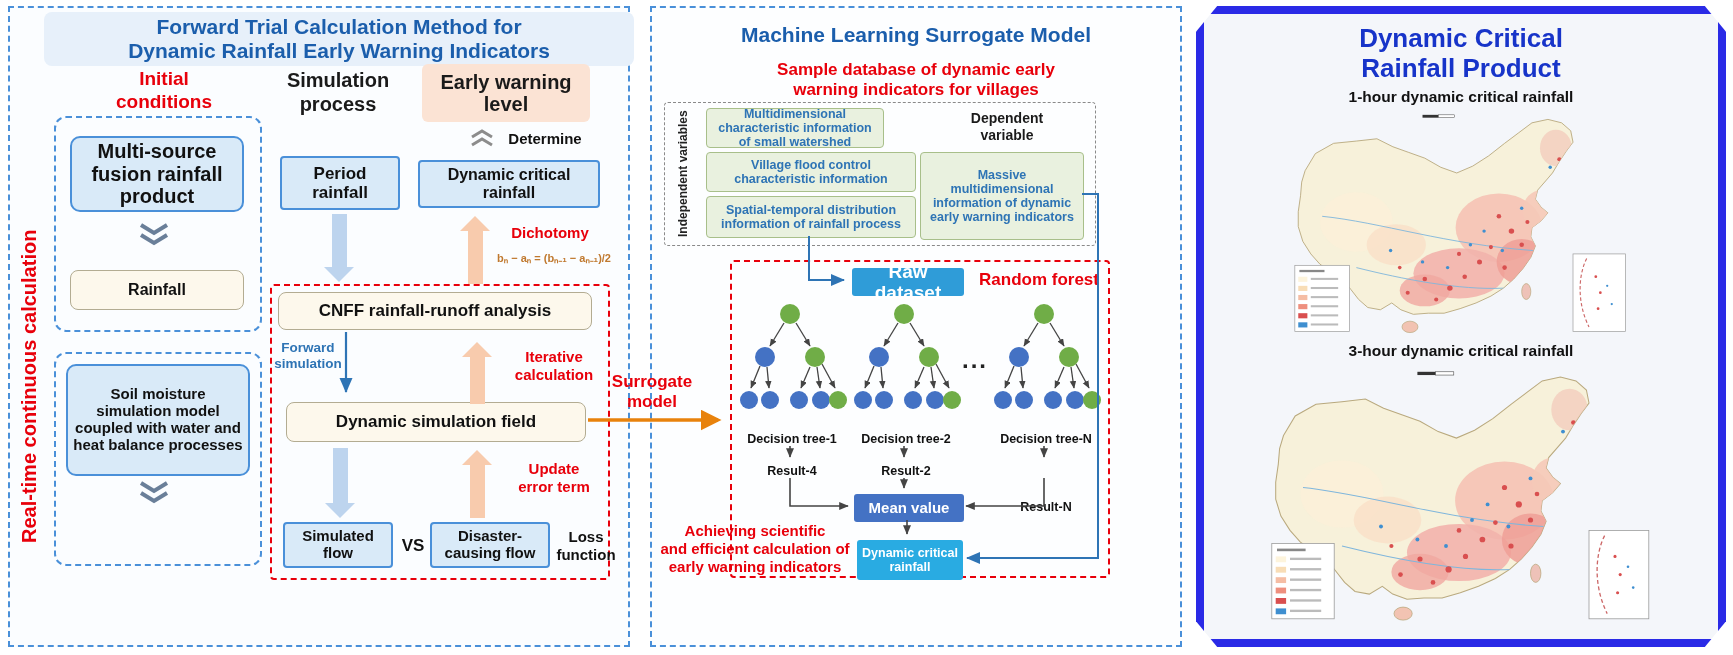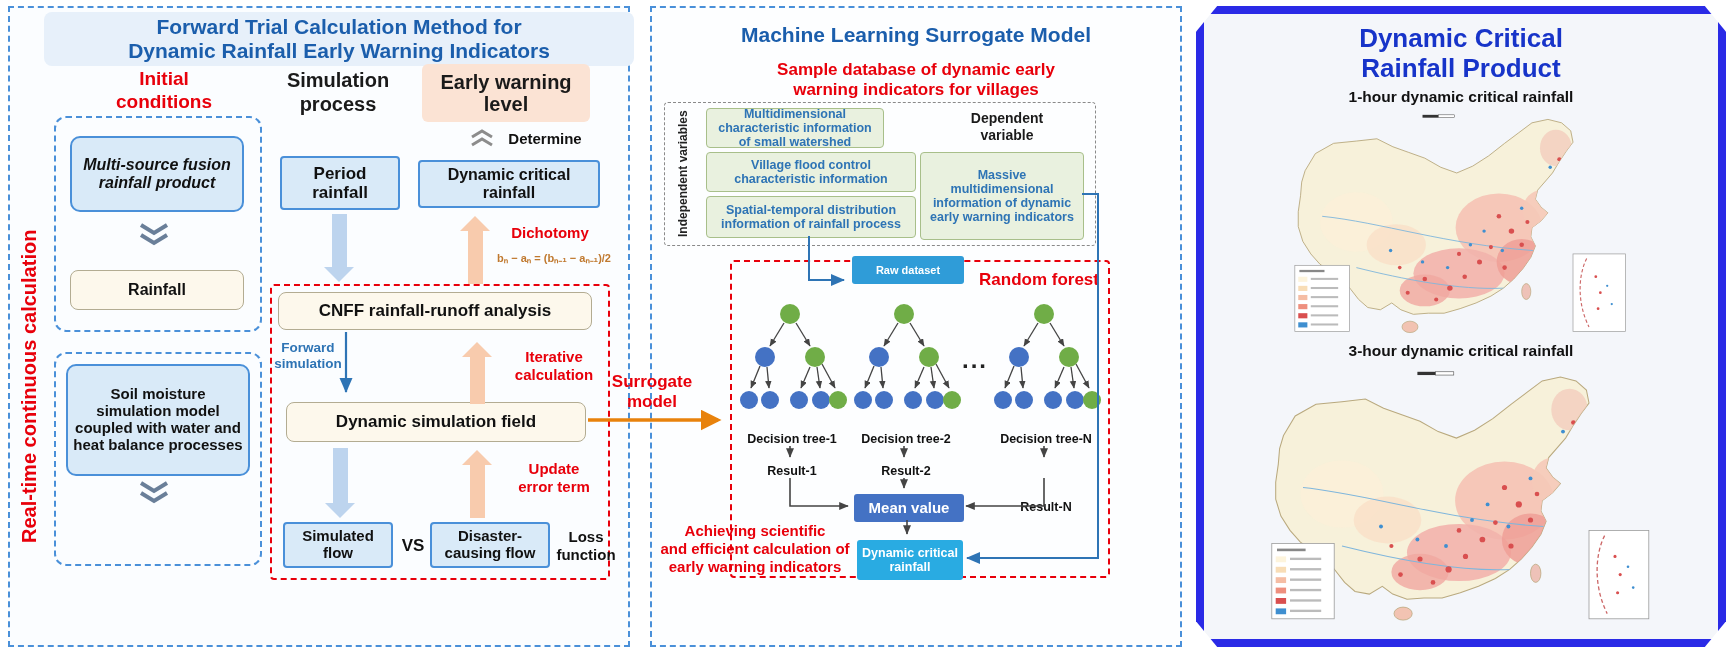--- a/index.html
+++ b/index.html
@@ -54,21 +54,21 @@
     <div class="lbl vert" style="left:2px;top:126px;width:34px;height:505px;font-size:20px;color:#e8000b;">Real-time continuous calculation</div>
 
     <div class="lbl pl" style="left:88px;top:60px;width:132px;font-size:19px;color:#e8000b;">Initial
 conditions</div>
     <div class="lbl pl" style="left:258px;top:60px;width:140px;font-size:20px;color:#1a1a1a;">Simulation
 process</div>
     <div class="box pl" style="left:412px;top:56px;width:168px;height:58px;background:#fbe3d4;border-radius:6px;font-size:20px;color:#1a1a1a;">Early warning
 level</div>
 
     <div class="dashblue" style="left:44px;top:108px;width:208px;height:216px;"></div>
-    <div class="box bluebox" style="left:60px;top:128px;width:174px;height:76px;font-size:16px;border-radius:10px;font-style:italic;">Multi-source fusion rainfall product</div>
+    <div class="box bluebox" style="left:60px;top:128px;width:174px;height:76px;font-size:20px;border-radius:10px;">Multi-source fusion rainfall product</div>
     <svg class="abs" style="left:126px;top:214px;" width="36" height="26" viewBox="0 0 36 26">
       <polyline points="5,3 18,11 31,3" fill="none" stroke="#6a7f99" stroke-width="4"></polyline>
       <polyline points="5,13 18,21 31,13" fill="none" stroke="#6a7f99" stroke-width="4"></polyline>
     </svg>
     <div class="box creambox" style="left:60px;top:262px;width:174px;height:40px;font-size:16px;">Rainfall</div>
 
     <div class="dashblue" style="left:44px;top:344px;width:208px;height:214px;"></div>
     <div class="box bluebox" style="left:56px;top:356px;width:184px;height:112px;font-size:15px;border-radius:10px;">Soil moisture simulation model coupled with water and heat balance processes</div>
     <svg class="abs" style="left:126px;top:472px;" width="36" height="26" viewBox="0 0 36 26">
       <polyline points="5,3 18,11 31,3" fill="none" stroke="#6a7f99" stroke-width="4"></polyline>
@@ -133,21 +133,21 @@
     <div class="dashgray" style="left:12px;top:94px;width:432px;height:144px;"></div>
     <div class="lbl vert" style="left:16px;top:98px;width:30px;height:136px;font-size:12px;color:#222;font-weight:600;">Independent variables</div>
     <div class="box greenbox" style="left:54px;top:100px;width:178px;height:40px;">Multidimensional characteristic information of small watershed</div>
     <div class="box greenbox" style="left:54px;top:144px;width:210px;height:40px;">Village flood control characteristic information</div>
     <div class="box greenbox" style="left:54px;top:188px;width:210px;height:42px;">Spatial-temporal distribution information of rainfall process</div>
     <div class="lbl pl" style="left:290px;top:102px;width:130px;font-size:14px;color:#1a1a1a;">Dependent
 variable</div>
     <div class="box greenbox" style="left:268px;top:144px;width:164px;height:88px;">Massive multidimensional information of dynamic early warning indicators</div>
 
     <div class="dashred" style="left:78px;top:252px;width:380px;height:318px;"></div>
-    <div class="box rawbox" style="left:200px;top:248px;width:112px;height:28px;font-size:11px;">Raw dataset</div>
+    <div class="box rawbox" style="left:200px;top:260px;width:112px;height:28px;font-size:19px;">Raw dataset</div>
     <div class="lbl" style="left:322px;top:262px;width:130px;font-size:17px;color:#e8000b;">Random forest</div>
 
     <svg class="tree" style="left:84px;top:292px;" width="112" height="128" viewBox="0 0 112 128">
       <g stroke="#444" stroke-width="1.3">
         <line x1="48" y1="23" x2="34" y2="46" marker-end="url(#ar-k)"></line>
           <line x1="60" y1="23" x2="74" y2="46" marker-end="url(#ar-k)"></line>
         <line x1="24" y1="66" x2="15" y2="88" marker-end="url(#ar-k)"></line>
           <line x1="31" y1="67" x2="33" y2="88" marker-end="url(#ar-k)"></line>
         <line x1="74" y1="67" x2="65" y2="88" marker-end="url(#ar-k)"></line>
           <line x1="81" y1="67" x2="84" y2="88" marker-end="url(#ar-k)"></line>
@@ -198,21 +198,21 @@
       <circle cx="13" cy="100" r="9" fill="#4472c4"></circle>
         <circle cx="34" cy="100" r="9" fill="#4472c4"></circle>
         <circle cx="63" cy="100" r="9" fill="#4472c4"></circle>
       <circle cx="85" cy="100" r="9" fill="#4472c4"></circle>
         <circle cx="102" cy="100" r="9" fill="#70ad47"></circle>
     </svg>
 
     <div class="lbl" style="left:84px;top:424px;width:112px;font-size:12.5px;color:#111;">Decision tree-1</div>
     <div class="lbl" style="left:198px;top:424px;width:112px;font-size:12.5px;color:#111;">Decision tree-2</div>
     <div class="lbl" style="left:338px;top:424px;width:112px;font-size:12.5px;color:#111;">Decision tree-N</div>
-    <div class="lbl" style="left:84px;top:456px;width:112px;font-size:12.5px;color:#111;font-weight:600;">Result-1</div>
+    <div class="lbl" style="left:84px;top:456px;width:112px;font-size:12.5px;color:#111;font-weight:600;">Result-4</div>
     <div class="lbl" style="left:198px;top:456px;width:112px;font-size:12.5px;color:#111;font-weight:600;">Result-2</div>
     <div class="lbl" style="left:338px;top:456px;width:112px;font-size:12.5px;color:#111;font-weight:600;margin-top:36px;">Result-N</div>
 
     <div class="box meanbox" style="left:202px;top:486px;width:110px;height:28px;font-size:15px;">Mean value</div>
     <div class="box cyanbox pl" style="left:205px;top:532px;width:106px;height:40px;font-size:12.5px;">Dynamic critical
 rainfall</div>
     <div class="lbl pl" style="left:4px;top:514px;width:198px;font-size:15px;color:#e8000b;">Achieving scientific
 and efficient calculation of
 early warning indicators</div>
   </section>

